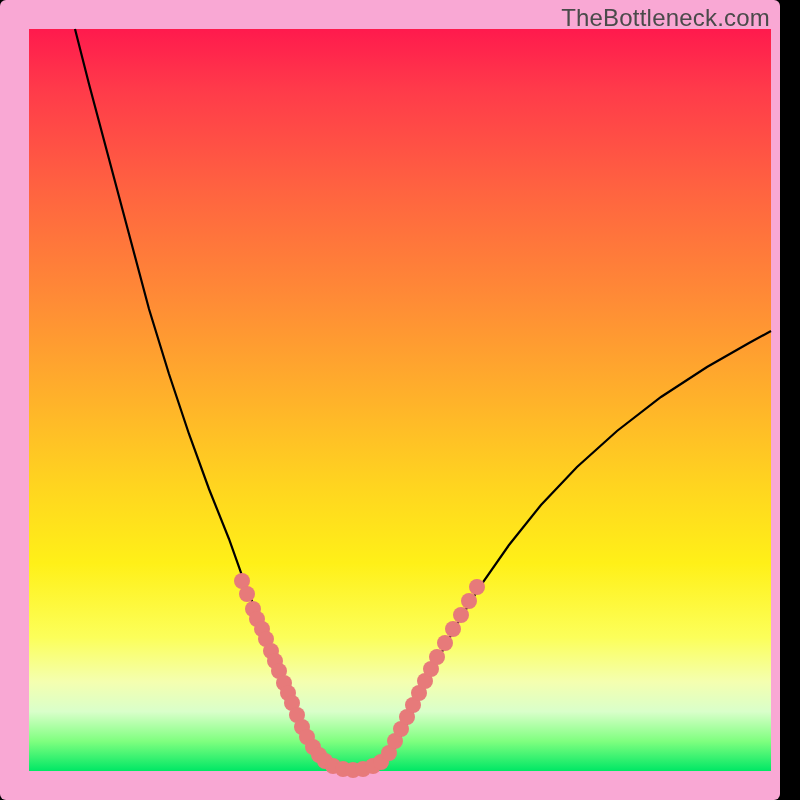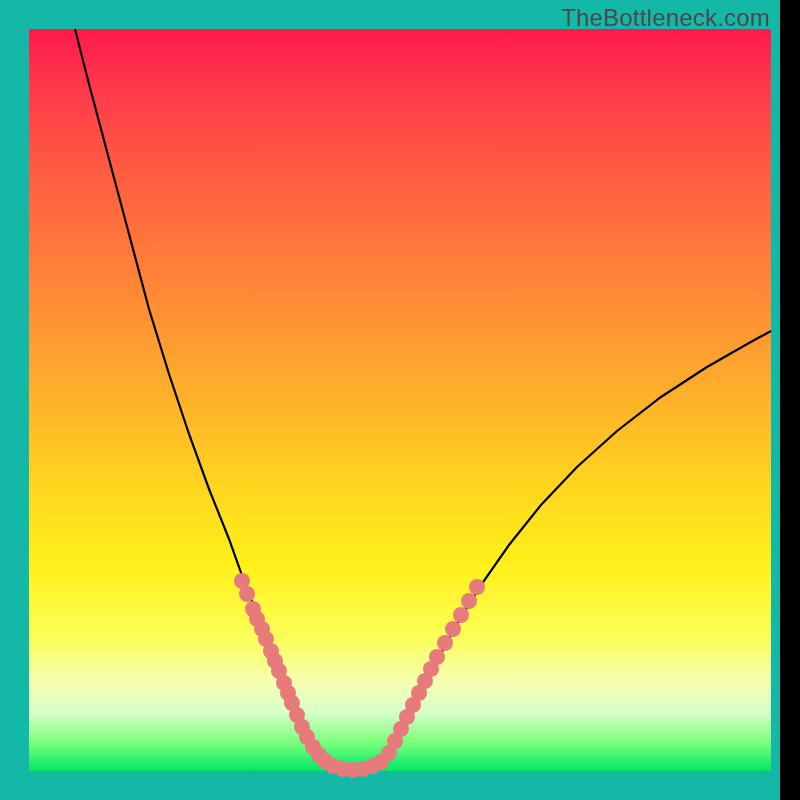--- a/index.html
+++ b/index.html
@@ -8,21 +8,22 @@
     width: 800px;
     height: 800px;
     overflow: hidden;
     background: #000;
     font-family: Arial, Helvetica, sans-serif;
   }
   .frame {
     position: relative;
     width: 780px;
     height: 800px;
-    background: #14b8a6;
+    background: #f9a8d4;
+    border-radius: 6px;
   }
   .plot {
     position: absolute;
     left: 29px;
     top: 29px;
     width: 742px;
     height: 742px;
     
     background: linear-gradient(
       to bottom,

